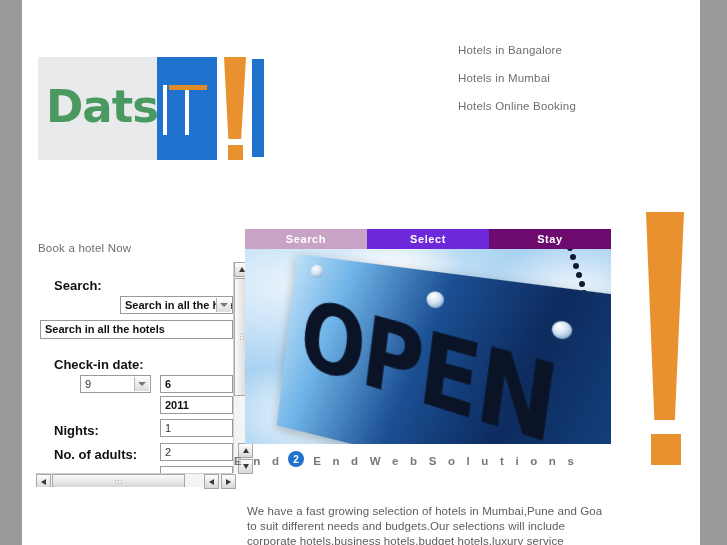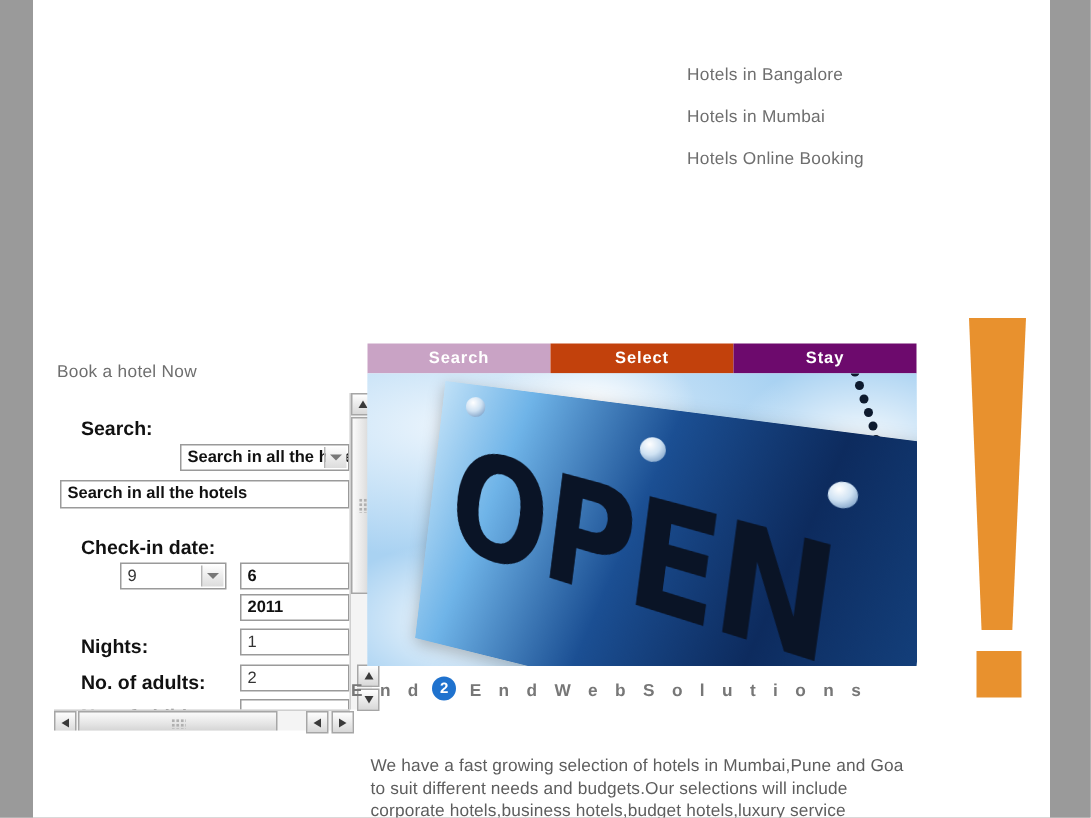--- a/index.html
+++ b/index.html
@@ -218,21 +218,21 @@
   #tabs { display: flex; width: 366px; height: 20px; }
   .tab {
     height: 20px;
     color: #ffffff;
     font-size: 11px;
     font-weight: bold;
     letter-spacing: 0.6px;
     display: flex; align-items: center; justify-content: center;
   }
   .tab-1 { width: 122px; background: #c9a3c5; }
-  .tab-2 { width: 122px; background: #c2410c; }
+  .tab-2 { width: 122px; background: #6d28d9; }
   .tab-3 { width: 122px; background: #6d0a6d; }
 
   #photo {
     position: absolute; left: 0; top: 20px;
     width: 366px; height: 195px;
     overflow: hidden;
     background:
       radial-gradient(ellipse 60% 45% at 18% 18%, #eef6fd 0%, #cfe6f8 45%, #a9d2f2 100%),
       linear-gradient(160deg, #dff0fc 0%, #bddff7 40%, #ffffff 100%);
   }
@@ -336,20 +336,31 @@
     background: #e8912e;
   }
 </style>
 </head>
 <body>
 
 <div id="page">
 
   <div id="header">
 
+    <div id="logo">
+      <div class="logo-greybox"></div>
+      <div class="logo-dats">Dats</div>
+      <div class="logo-bluebox"></div>
+      <div class="logo-i-stem"></div>
+      <div class="logo-t-bar"></div>
+      <div class="logo-t-stem"></div>
+      <div class="logo-bang-stroke"></div>
+      <div class="logo-bang-dot"></div>
+      <div class="logo-bluebar"></div>
+    </div>
 
     <nav id="nav">
       <a href="#">Hotels in Bangalore</a>
       <a href="#">Hotels in Mumbai</a>
       <a href="#">Hotels Online Booking</a>
     </nav>
   </div>
 
   <div id="book-title">Book a hotel Now</div>
 

